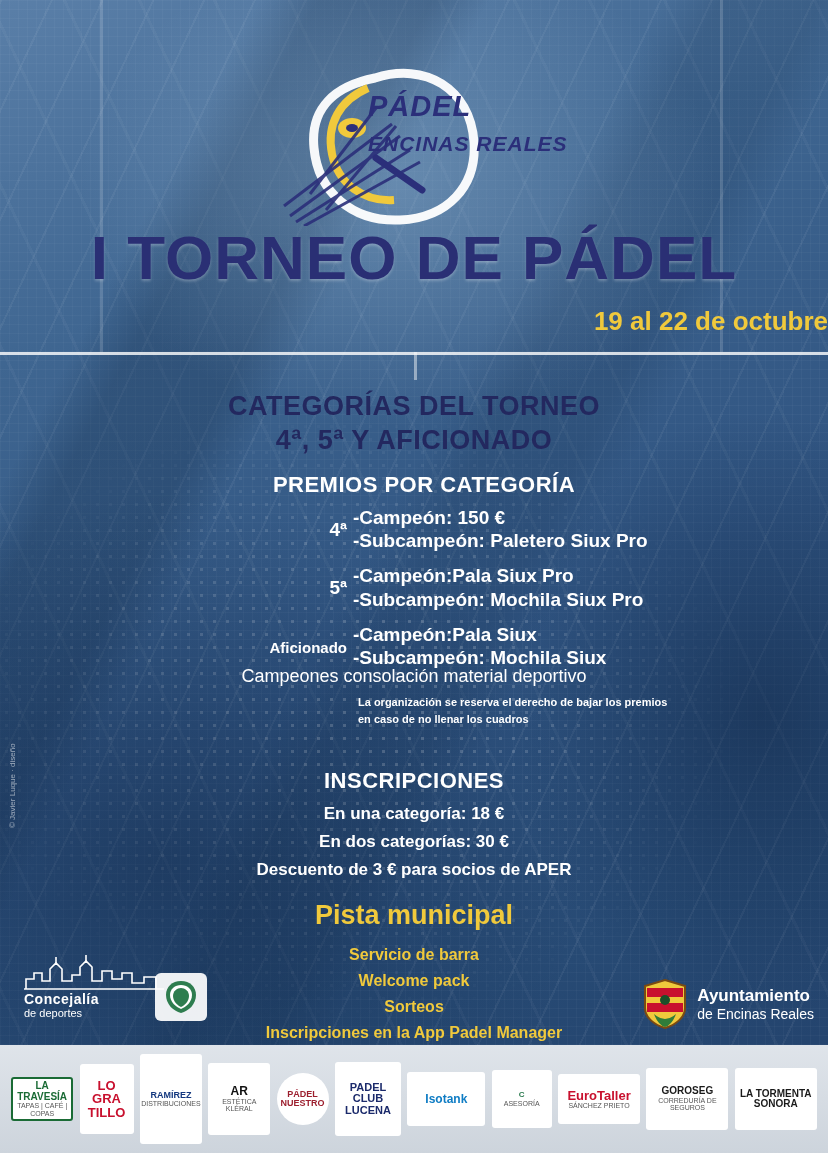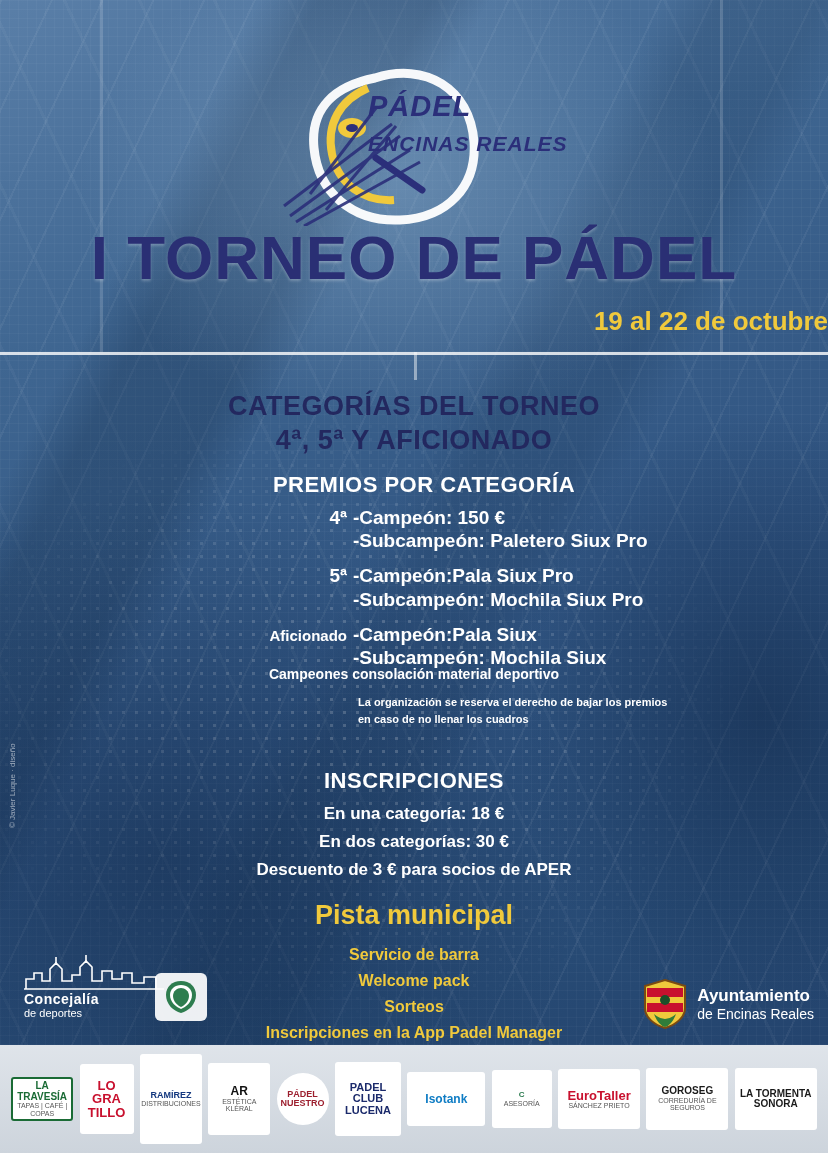--- a/index.html
+++ b/index.html
@@ -140,21 +140,21 @@
   }
   .prizes {
     position: absolute;
     top: 506px;
     left: 255px;
     width: 420px;
     color: #ffffff;
   }
   .prize-row {
     display: flex;
-    align-items: flex-start;
+    align-items: center;
     margin-bottom: 12px;
   }
   .prize-cat {
     font-size: 19px;
     font-weight: bold;
     text-align: right;
     padding-right: 6px;
     white-space: nowrap;
     padding-top: 1px;
   }
@@ -165,22 +165,22 @@
     font-size: 19px;
     font-weight: bold;
     line-height: 1.22;
   }
   .consolation {
     position: absolute;
     top: 666px;
     left: 0; right: 0;
     text-align: center;
     color: #ffffff;
-    font-weight: bold;
-    font-size: 14px;
+    font-weight: normal;
+    font-size: 18px;
   }
   .disclaimer {
     position: absolute;
     top: 694px;
     left: 358px;
     width: 330px;
     color: #ffffff;
     font-weight: bold;
     font-size: 11px;
     line-height: 1.5;
@@ -303,21 +303,21 @@
     overflow: hidden;
   }
   .sp-1 { width: 62px; height: 44px; background:#ffffff; color:#1a6b35; font-size: 10px; border:2px solid #1a6b35; }
   .sp-2 { width: 54px; height: 70px; background:#ffffff; color:#c8102e; font-size: 13px; }
   .sp-3 { width: 62px; height: 90px; background:#ffffff; color:#14387f; font-size: 9px; }
   .sp-4 { width: 62px; height: 72px; background:#ffffff; color:#111111; font-size: 12px; }
   .sp-5 { width: 52px; height: 52px; background:#ffffff; color:#9c1f2e; font-size: 9px; border-radius:50%; }
   .sp-6 { width: 66px; height: 74px; background:#ffffff; color:#1b2a6b; font-size: 11px; text-align: center; }
   .sp-7 { width: 78px; height: 54px; background:#ffffff; color:#0e7cc4; font-size: 12px; }
   .sp-8 { width: 60px; height: 58px; background:#ffffff; color:#2a7a4e; font-size: 8px; }
-  .sp-9 { width: 82px; height: 60px; background:#ffffff; color:#c8102e; font-size: 13px; }
+  .sp-9 { width: 82px; height: 50px; background:#ffffff; color:#c8102e; font-size: 13px; }
   .sp-10 { width: 82px; height: 62px; background:#ffffff; color:#1a1a1a; font-size: 10px; }
   .sp sub { display:block; font-weight: normal; font-size: 7px; color:#555; }
 </style>
 </head>
 <body>
 
 <div class="poster">
 
   <div class="bg-diagonals"></div>
   <div class="bg-mesh"></div>

